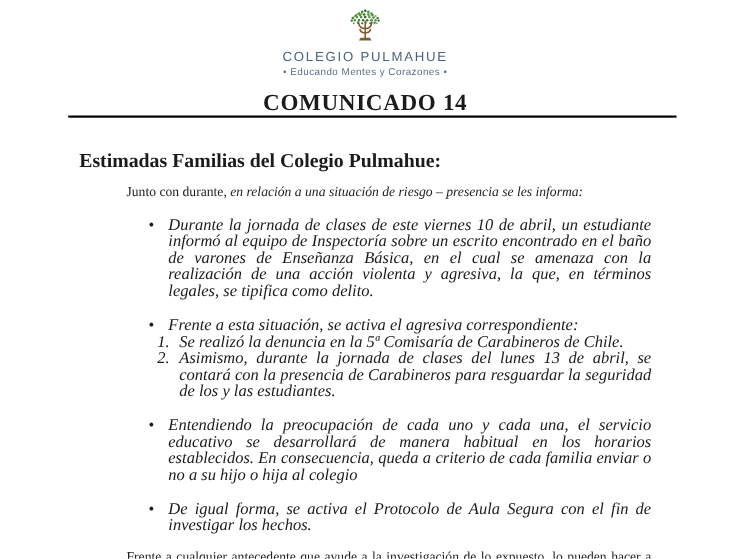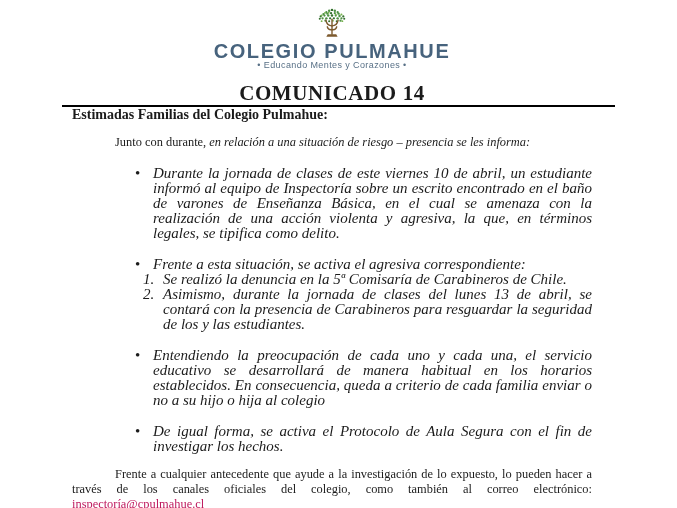--- a/index.html
+++ b/index.html
@@ -7,42 +7,42 @@
     width:677px;height:508px;background:#ffffff;overflow:hidden;position:relative;
     font-family:"Liberation Serif", serif;color:#1b1b1b;
   }
   .page{position:absolute;inset:0;padding:8px 85px 0 72px;box-sizing:border-box;}
 
   
   .doc-header{text-align:center;}
   .logo{display:block;margin:0 auto;}
   .school-name{
     font-family:"Liberation Sans", sans-serif;
-    font-size:20px;letter-spacing:1.6px;color:#47637d;
-    margin-top:3px;line-height:16px;font-weight:700;
+    font-size:12px;letter-spacing:1.6px;color:#47637d;
+    margin-top:3px;line-height:16px;font-weight:400;
   }
   .tagline{
     font-family:"Liberation Sans", sans-serif;
     font-size:9px;letter-spacing:0.4px;color:#587086;
     margin-top:1px;line-height:11px;
   }
 
   
   .doc-title{
     text-align:center;font-weight:bold;font-size:21px;letter-spacing:0.6px;
     margin-top:14px;line-height:17px;
   }
   .rule{
     border-bottom:2px solid #000;
     margin:3px -23px 0 -10px;height:0;
   }
 
   
   .dateline{margin-top:9px;text-align:right;font-size:12.4px;line-height:15px;}
-  .salutation{margin-top:0;font-weight:bold;font-size:14px;line-height:15px;}
+  .salutation{margin-top:32px;font-weight:bold;font-size:18px;line-height:15px;}
   .intro{margin:13px 0 0 0;font-size:12.4px;line-height:15px;text-indent:43px;}
   .intro i{font-style:italic;}
 
   ul.bullets{list-style:none;margin:16px 0 13px 0;padding:0;}
   ul.bullets>li{
     position:relative;padding-left:81px;margin-bottom:16px;
     font-style:italic;font-size:15px;line-height:15px;text-align:justify;
   }
   ul.bullets>li:last-child{margin-bottom:0;}
   ul.bullets>li::before{

